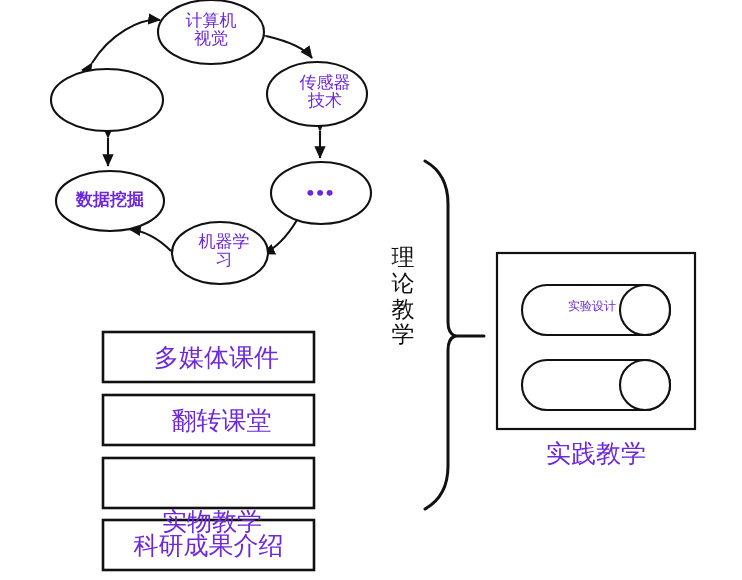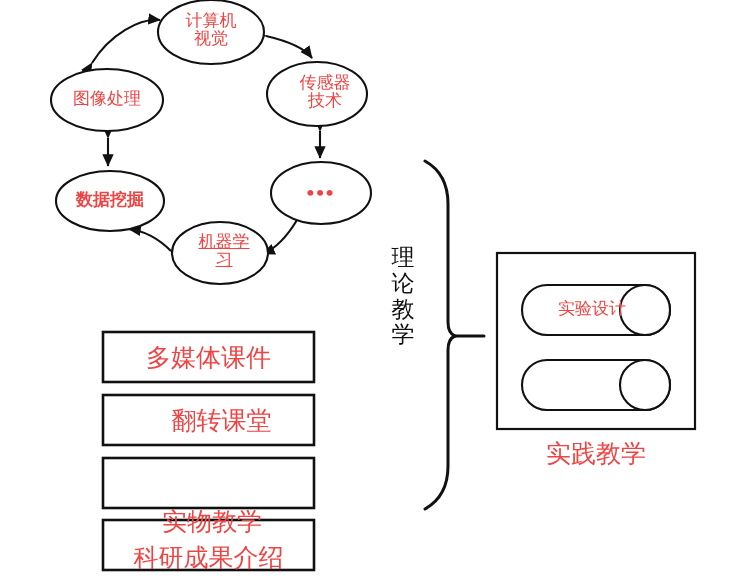--- a/index.html
+++ b/index.html
@@ -24,38 +24,38 @@
     left: 0;
     top: 0;
     width: 742px;
     height: 580px;
     overflow: visible;
   }
   .node-label {
     position: absolute;
     text-align: center;
     line-height: 1.08;
-    color: #ef4444;
+    color: #6d28d9;
     font-family: "Liberation Serif", "DejaVu Serif", serif;
     white-space: pre-line;
     pointer-events: none;
   }
   .cycle-label {
     font-size: 17px;
   }
   .dots-label {
     font-size: 22px;
     letter-spacing: 2px;
     font-weight: 700;
   }
   .box-label {
     font-size: 25px;
   }
   .cyl-label {
-    font-size: 17px;
+    font-size: 12px;
   }
   .caption-label {
     font-size: 25px;
     font-weight: 400;
   }
   .brace-label {
     position: absolute;
     width: 34px;
     font-size: 23px;
     line-height: 1.12;
@@ -131,34 +131,33 @@
   </svg>
 
   <div class="node-label cycle-label" style="left:161px; top:12px; width:100px;">计算机
 视觉</div>
 
   <div class="node-label cycle-label" style="left:269px; top:74px; width:112px;">传感器
 技术</div>
 
   <div class="node-label dots-label" style="left:271px; top:181px; width:100px;">•••</div>
 
-  <div class="node-label cycle-label" style="left:173px; top:233px; width:102px;text-decoration:underline;">机器学
+  <div class="node-label cycle-label" style="left:173px; top:233px; width:102px;">机器学
 习</div>
 
   <div class="node-label cycle-label" style="left:56px; top:191px; width:108px;font-weight:bold;">数据挖掘</div>
 
-  <div class="node-label cycle-label" style="left:51px; top:90px; width:112px;">图像处理</div>
 
-  <div class="node-label box-label" style="left:103px; top:344px; width:211px;">多媒体课件</div>
+  <div class="node-label box-label" style="left:111px; top:344px; width:211px;">多媒体课件</div>
 
   <div class="node-label box-label" style="left:103px; top:407px; width:237px;">翻转课堂</div>
 
   <div class="node-label box-label" style="left:103px; top:490px; width:218px;margin-top:18px;">实物教学</div>
 
-  <div class="node-label box-label" style="left:103px; top:532px; width:211px;margin-top:12px;">科研成果介绍</div>
+  <div class="node-label box-label" style="left:103px; top:532px; width:211px;">科研成果介绍</div>
 
   <div class="brace-label" style="left: 386px; top: 245px; white-space: pre-line;">理
 论
 教
 学</div>
 
   <div class="node-label cyl-label" style="left:544px; top:300px; width:96px;">实验设计</div>
 
 
   <div class="node-label caption-label" style="left:497px; top:440px; width:198px;">实践教学</div>

